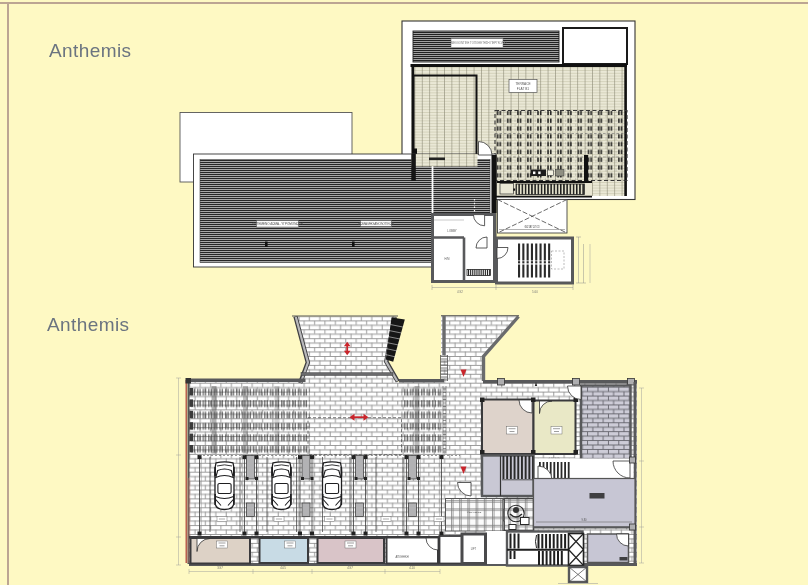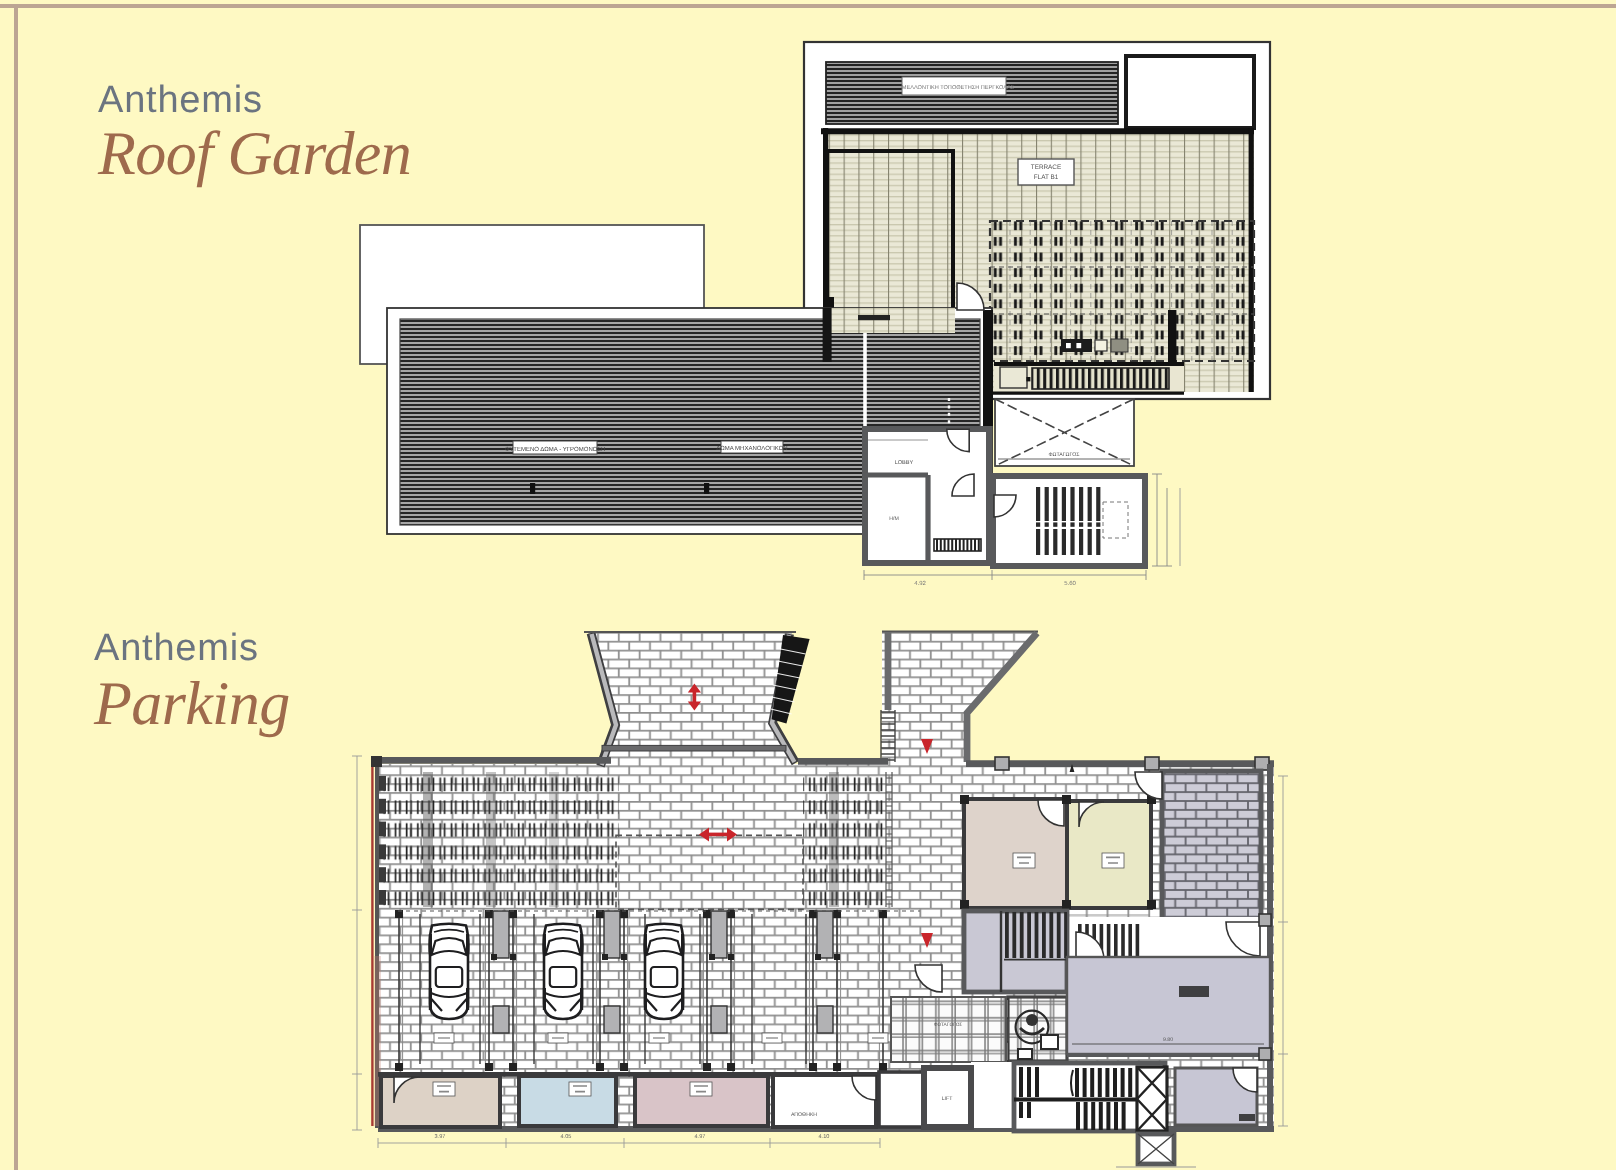--- a/index.html
+++ b/index.html
@@ -10,25 +10,23 @@
 </head>
 <body>
 <div class="page">
 
 <div style="position:absolute;left:0;top:2px;width:808px;height:2px;background:#bca593;"></div>
 
 <div style="position:absolute;left:7px;top:2px;width:2px;height:583px;background:#bca593;"></div>
 
 <div class="t1" style="left:49px;top:40px;">Anthemis</div>
 
-<div class="t2" style="left:49px;top:59px;">Roof Garden</div>
 
 <div class="t1" style="left:47px;top:314px;">Anthemis</div>
 
-<div class="t2" style="left:47px;top:334px;">Parking</div>
 <svg width="808" height="585" viewBox="0 0 808 585" style="position:absolute;left:0;top:0;" xmlns="http://www.w3.org/2000/svg">
 <defs>
 <pattern id="proof" width="4" height="2" patternUnits="userSpaceOnUse">
   <rect width="4" height="2" fill="#a6a6a6"></rect>
   <rect width="4" height="1" fill="#262626"></rect>
 </pattern>
 <pattern id="pband" width="4" height="2" patternUnits="userSpaceOnUse">
   <rect width="4" height="2" fill="#a0a0a0"></rect>
   <rect width="4" height="1" fill="#222"></rect>
 </pattern>

